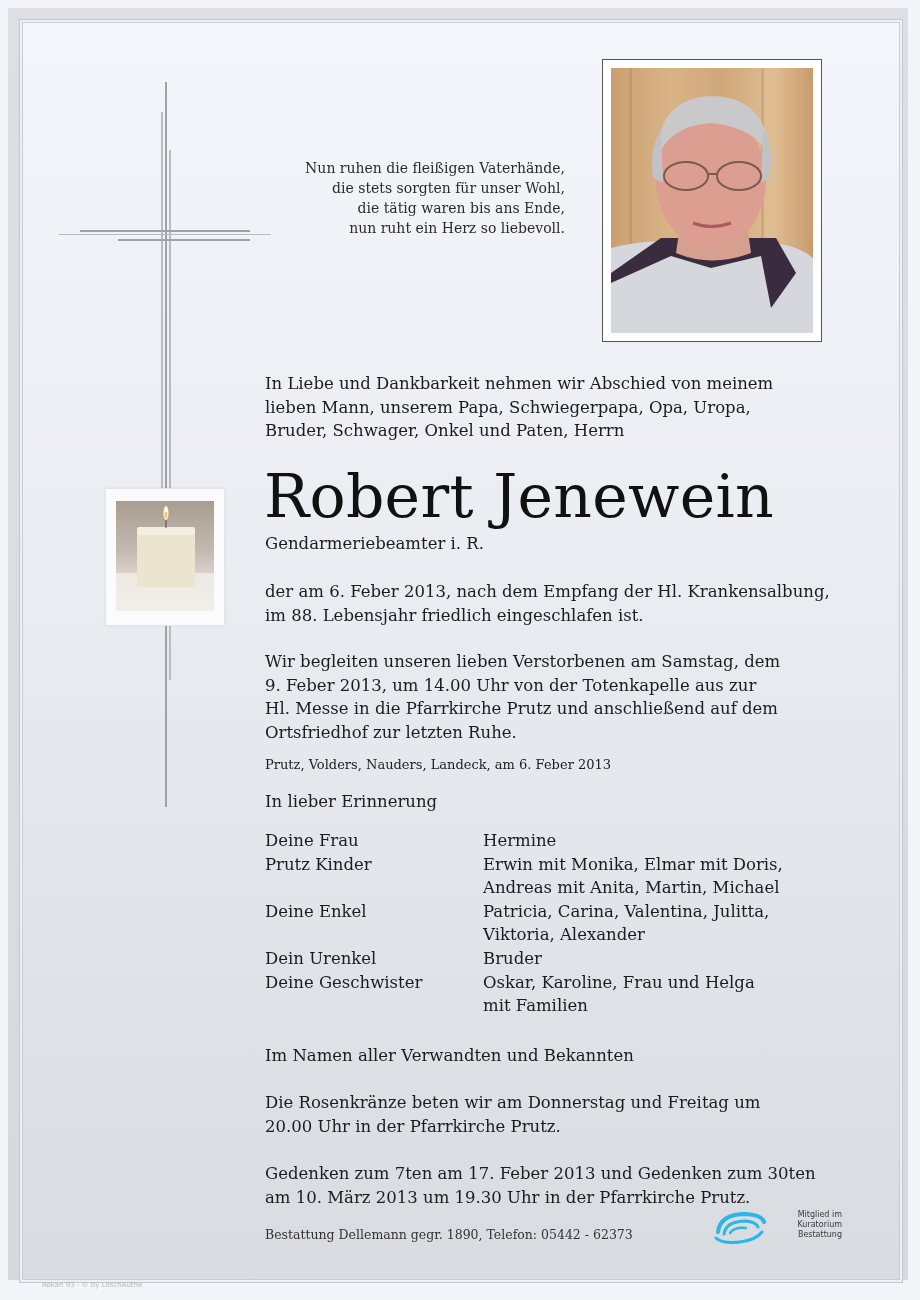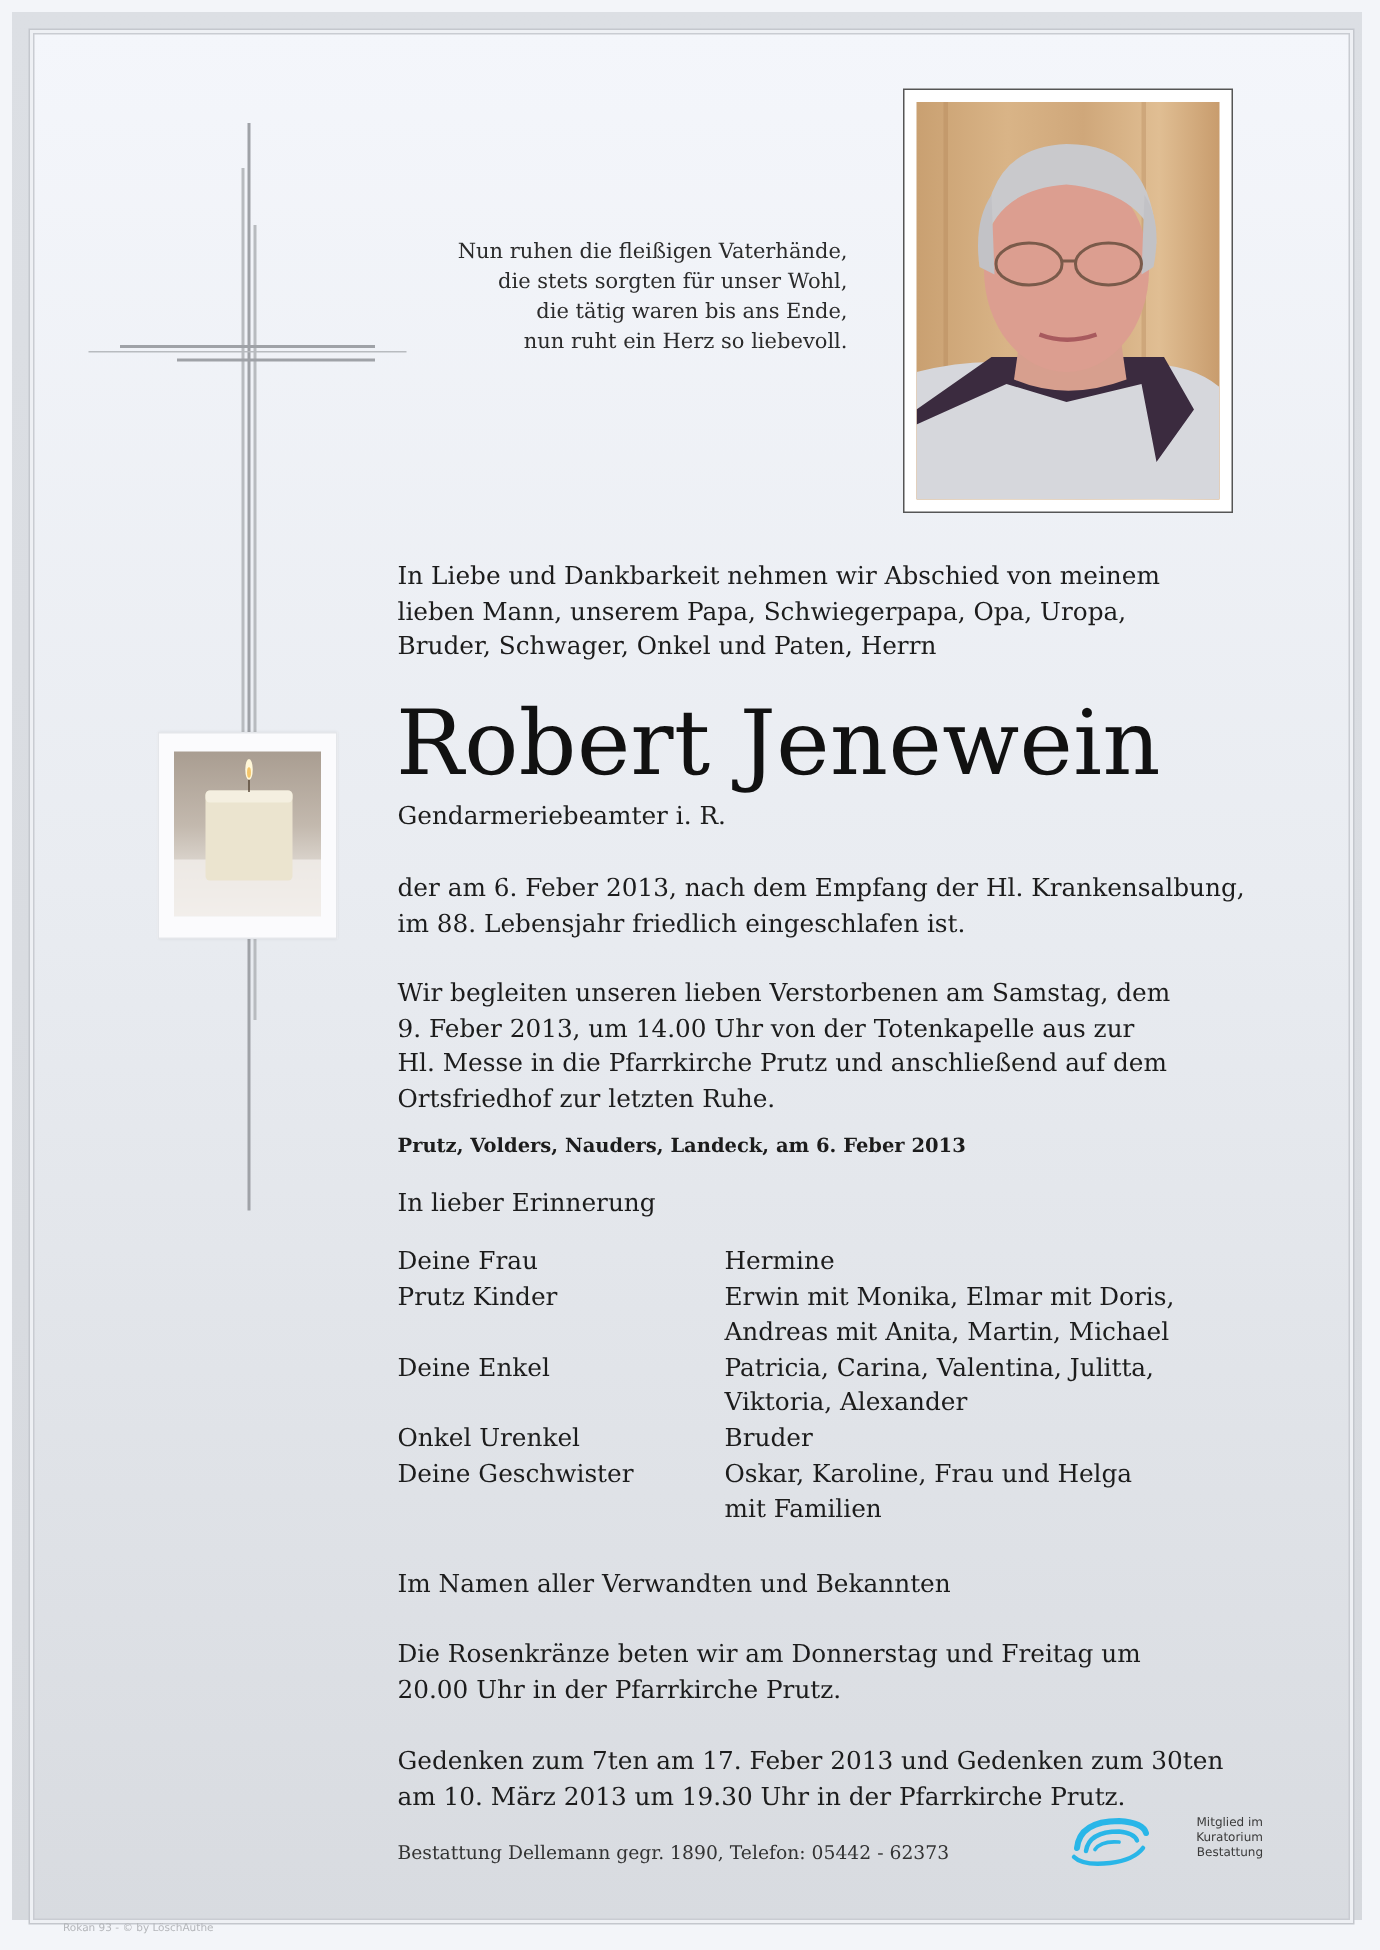--- a/index.html
+++ b/index.html
@@ -50,21 +50,21 @@
     background: #fbfbfd; border: 1px solid #e4e6ea;
     box-shadow: 0 0 2px rgba(0,0,0,0.08);
   }
   .candle-img {
     position: absolute; left: 10px; top: 12px; width: 98px; height: 110px;
     background: linear-gradient(180deg, #a99d91 0%, #c3b9ae 45%, #ddd7d0 70%, #f3f1ee 100%);
     overflow: hidden;
   }
 
   .text { position: absolute; left: 265px; font-size: 16.5px; line-height: 23.5px; white-space: nowrap; }
-  .small { font-size: 13px; font-weight: bold; }
+  .small { font-size: 13px; }
   .name {
     position: absolute; left: 264px; top: 466px; font-size: 60px; line-height: 60px;
     letter-spacing: 0.3px; color: #111; white-space: nowrap;
   }
   .rel-table { position: absolute; left: 265px; top: 829px; font-size: 16.5px; line-height: 23.6px; }
   .rel-row { display: flex; }
   .rel-label { width: 218px; white-space: nowrap; }
   .rel-names div { white-space: nowrap; }
 
   .footer { position: absolute; left: 265px; top: 1227px; font-size: 12.5px; color: #333; white-space: nowrap; }
@@ -184,21 +184,21 @@
       </div>
     </div>
     <div class="rel-row">
       <div class="rel-label">Deine Enkel</div>
       <div class="rel-names">
         <div>Patricia, Carina, Valentina, Julitta,</div>
         <div>Viktoria, Alexander</div>
       </div>
     </div>
     <div class="rel-row">
-      <div class="rel-label">Onkel Urenkel</div>
+      <div class="rel-label">Dein Urenkel</div>
       <div class="rel-names">
         <div>Bruder</div>
       </div>
     </div>
     <div class="rel-row">
       <div class="rel-label">Deine Geschwister</div>
       <div class="rel-names">
         <div>Oskar, Karoline, Frau und Helga</div>
         <div>mit Familien</div>
       </div>

